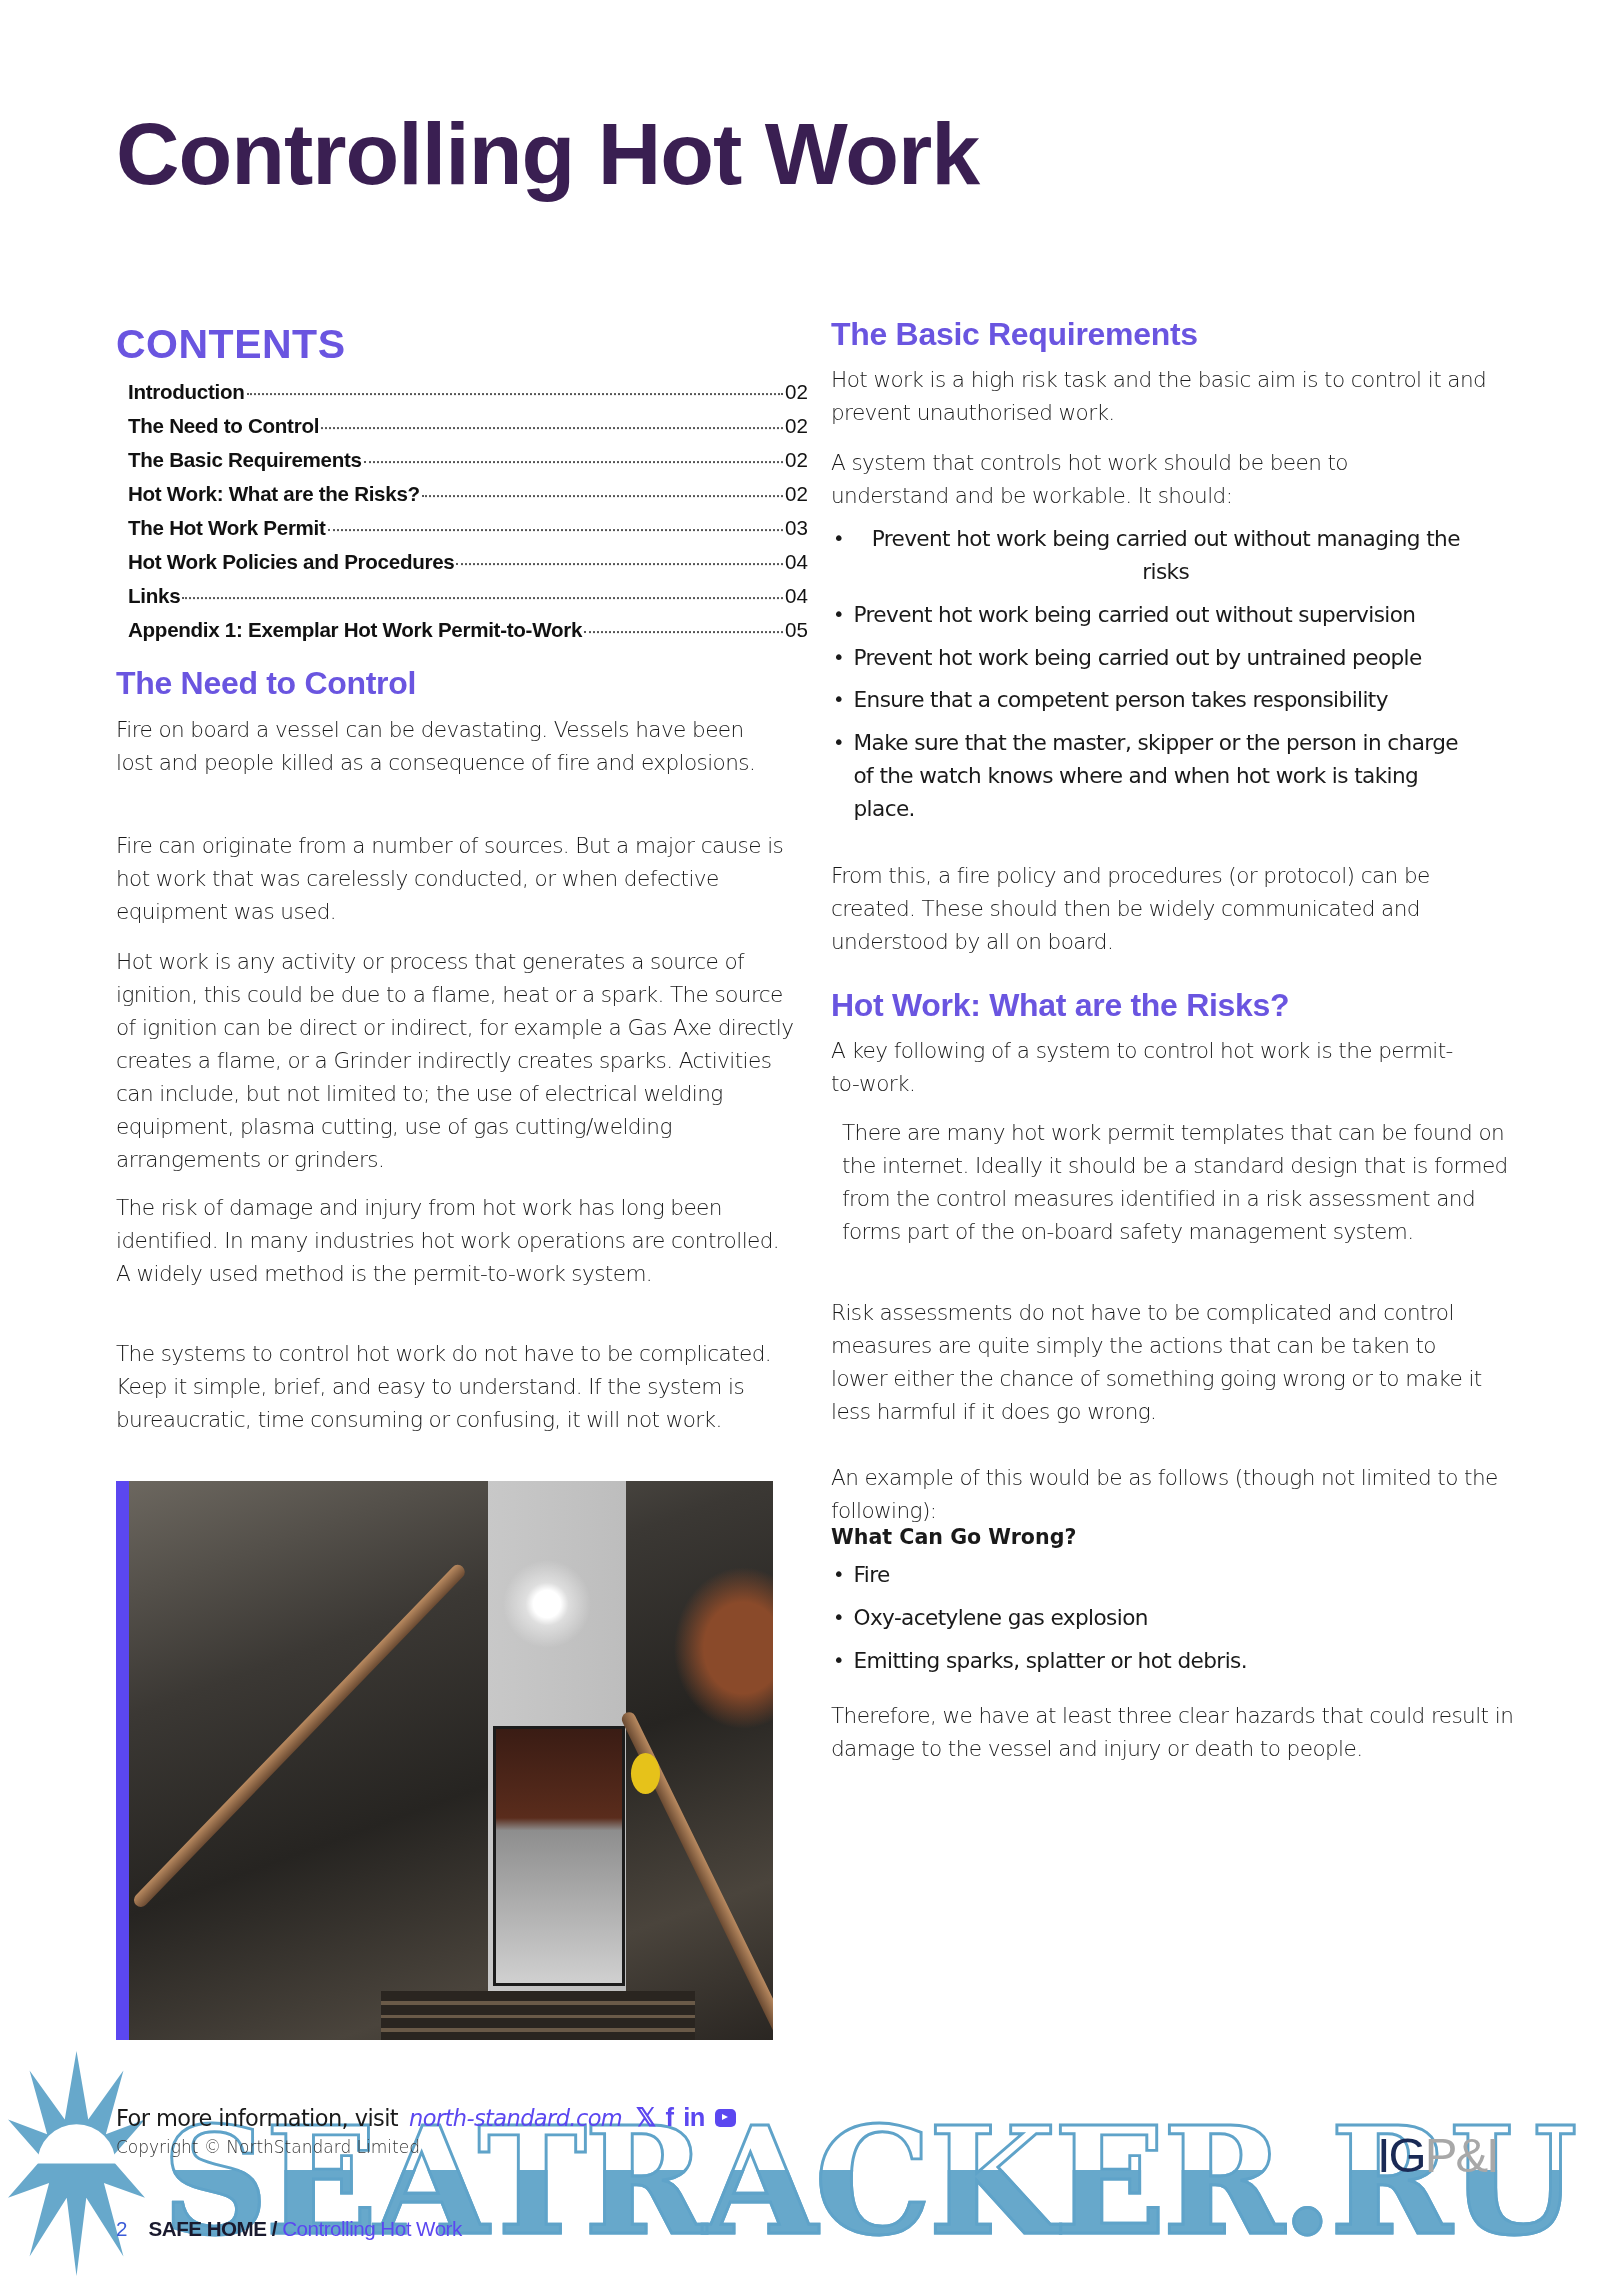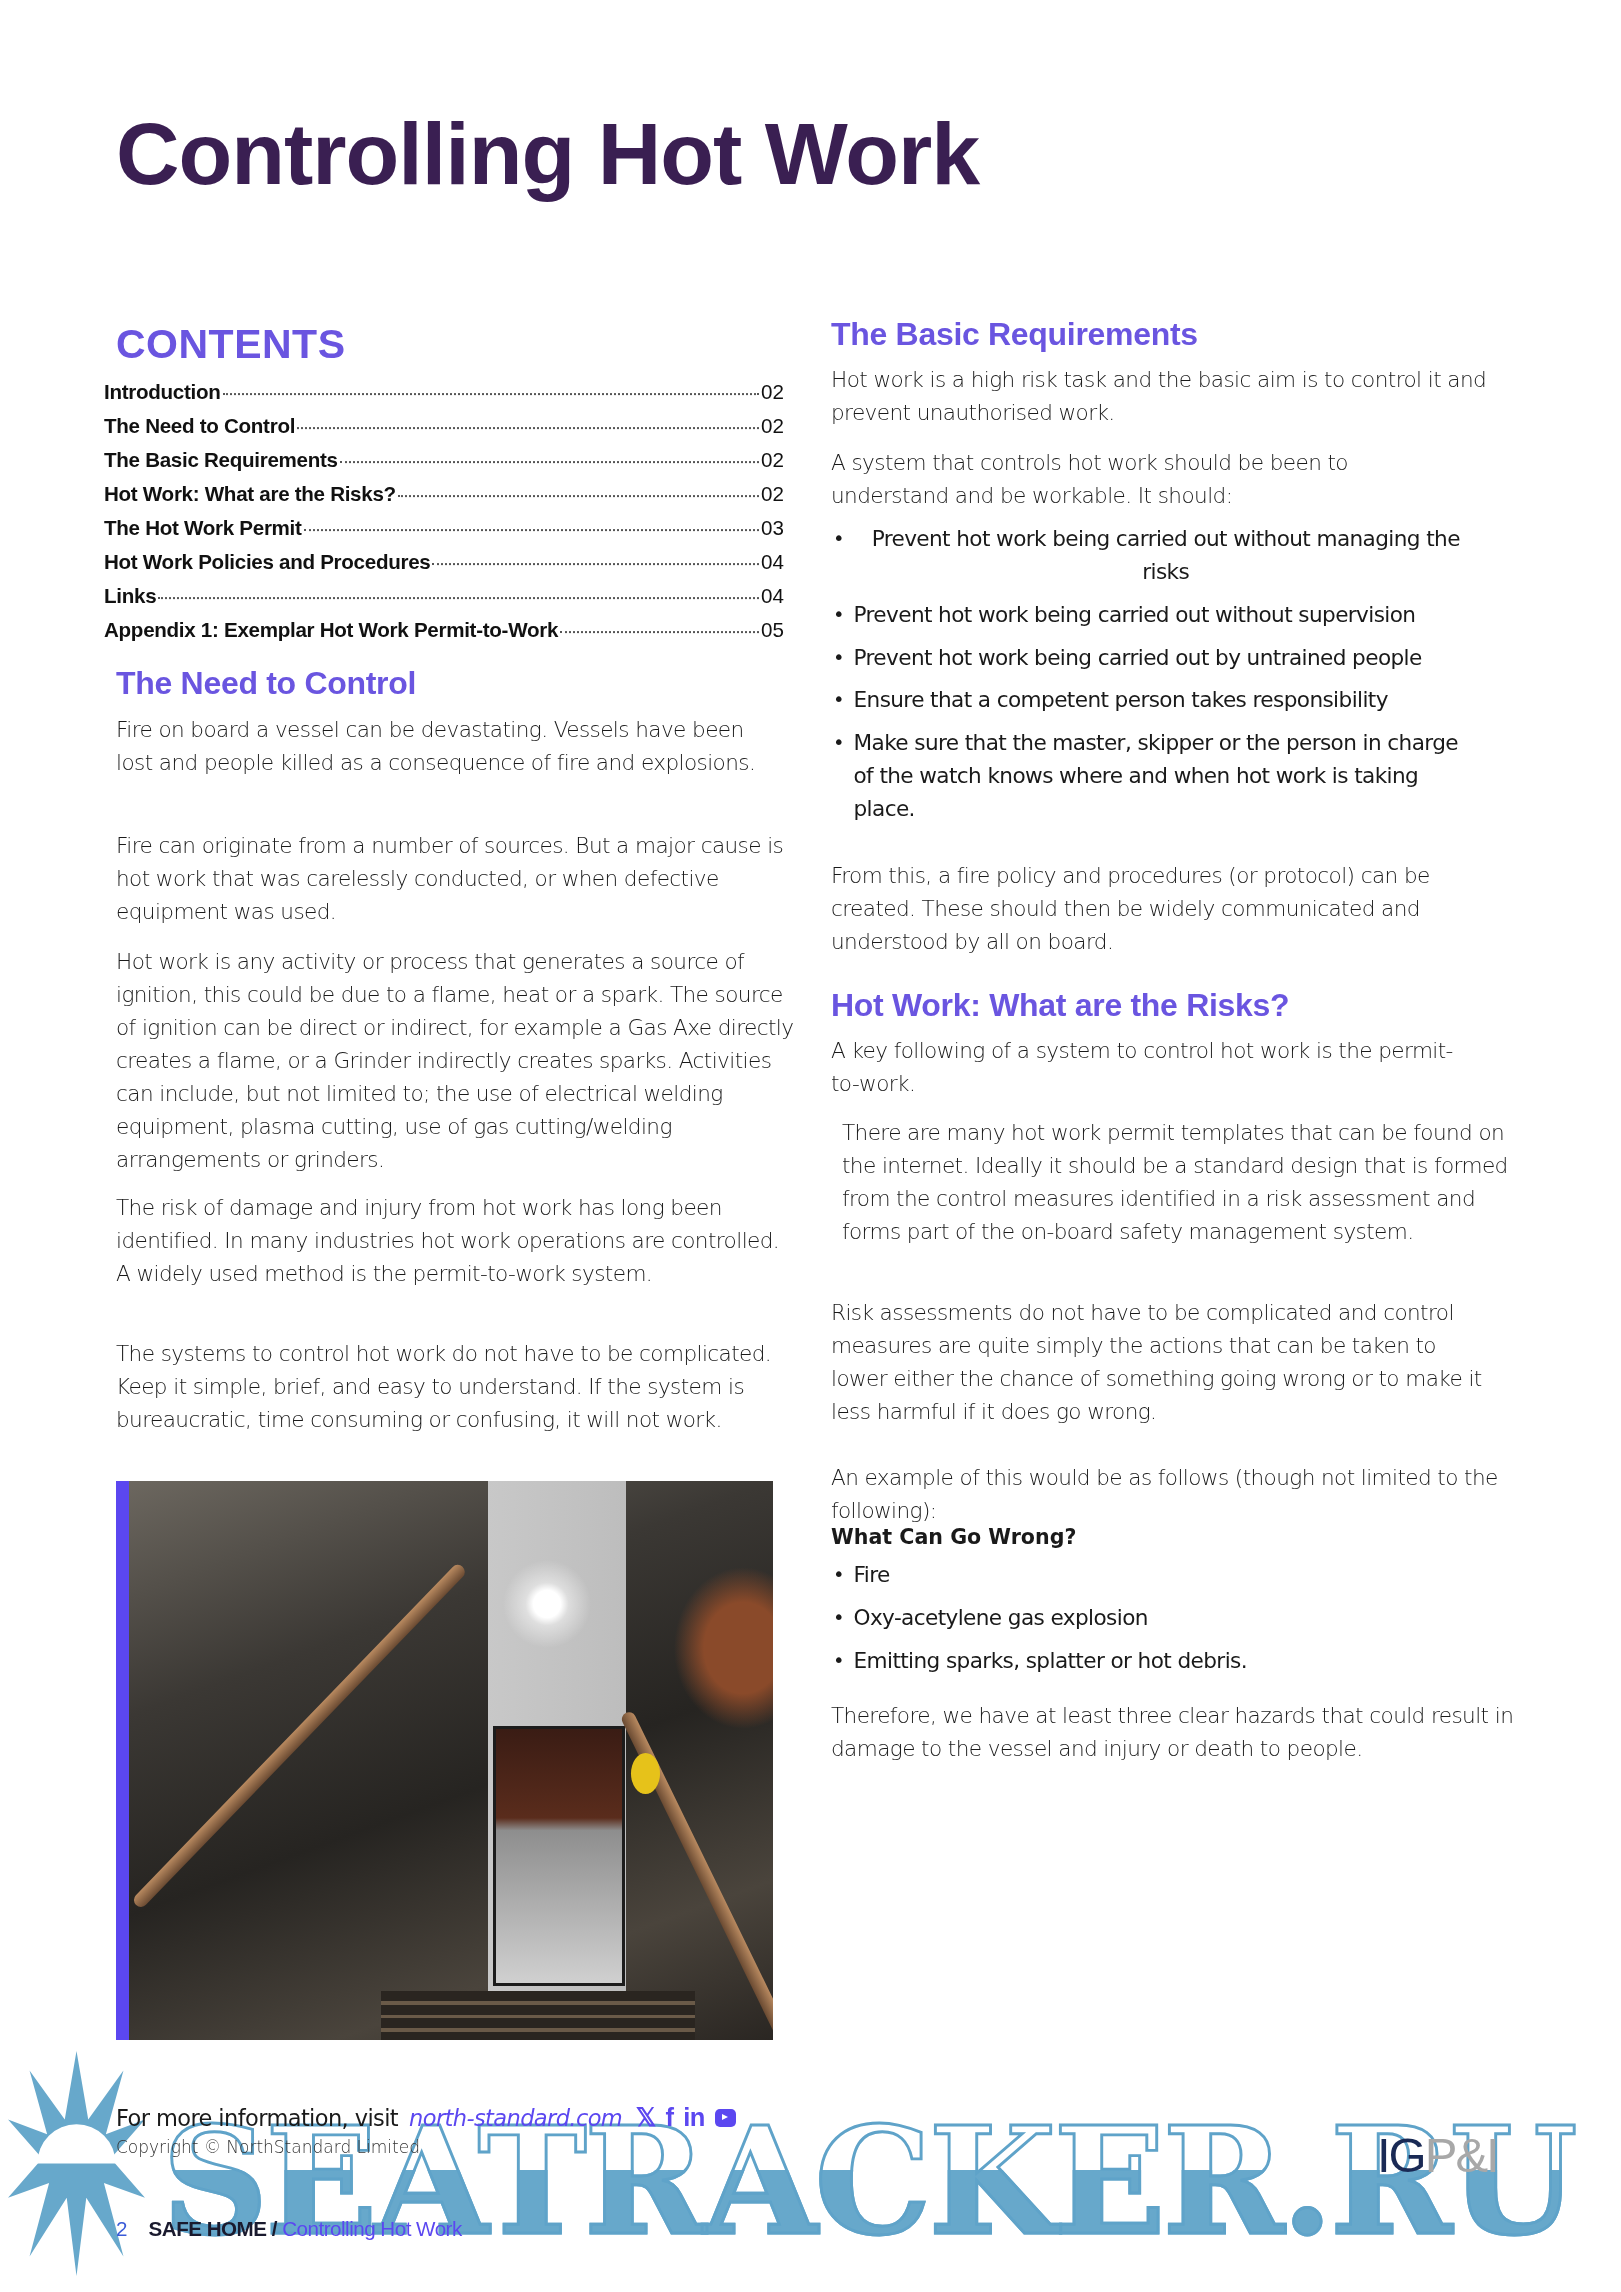--- a/index.html
+++ b/index.html
@@ -10,21 +10,21 @@
     position: absolute; left: 116px; top: 110px;
     font-family: "Liberation Sans", sans-serif; font-weight: 700;
     font-size: 88px; color: #3a1f52; letter-spacing: -1px; line-height: 1;
   }
 
   .contents-title {
     position: absolute; left: 116px; top: 321px;
     font-family: Liberation Sans, sans-serif; font-weight: 700;
     font-size: 41px; color: #6a55e0; letter-spacing: 0.5px;
   }
-  .toc { position: absolute; left: 104px; top: 380px; width: 680px; }
+  .toc { position: absolute; left: 128px; top: 380px; width: 680px; }
   .toc-row {
     display: flex; align-items: baseline; height: 34px;
     font-family: "Liberation Sans", sans-serif; font-size: 20.6px; font-weight: 700;
     color: #111;
   }
   .toc-row .label { white-space: nowrap; letter-spacing: -0.3px; }
   .toc-row .dots {
     flex: 1; border-bottom: 2px dotted #555; margin: 0 2px; transform: translateY(-3.9px);
   }
   .toc-row .page { font-weight: 400; }

